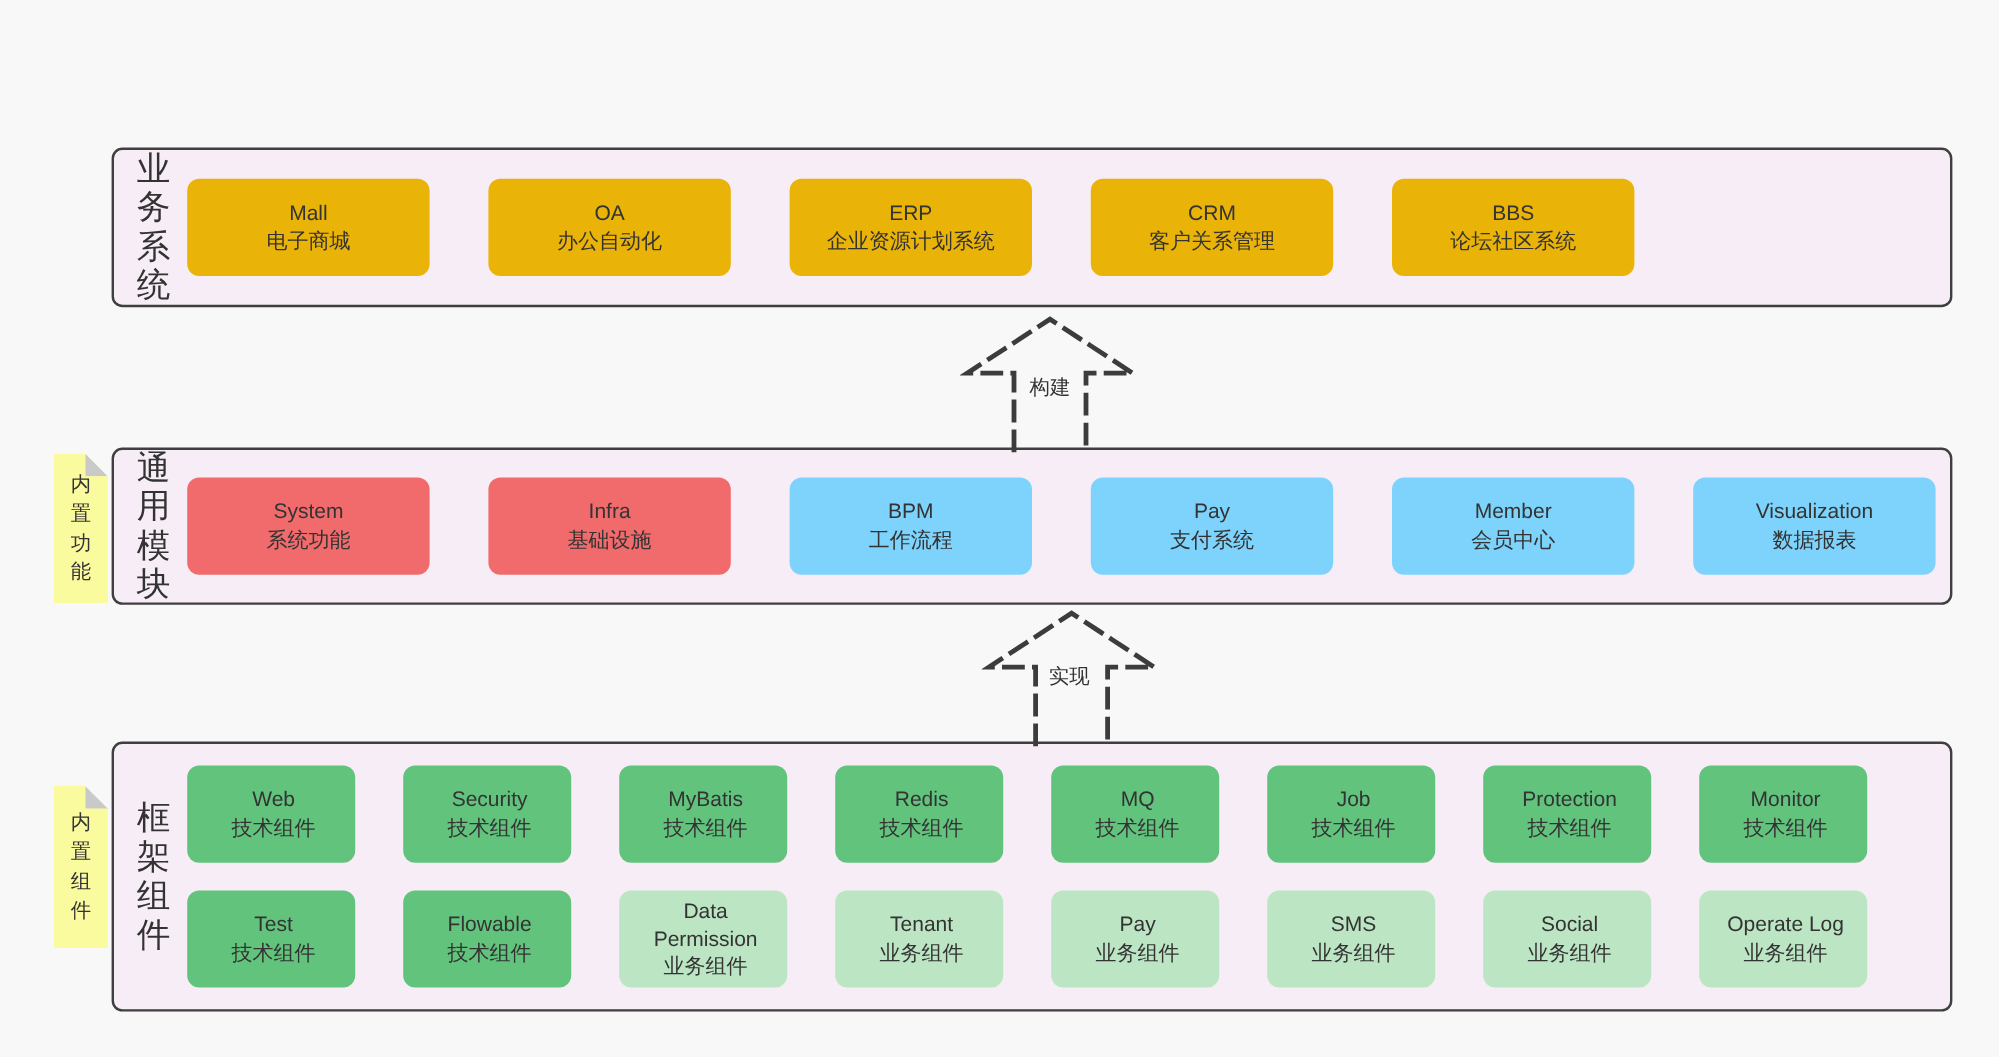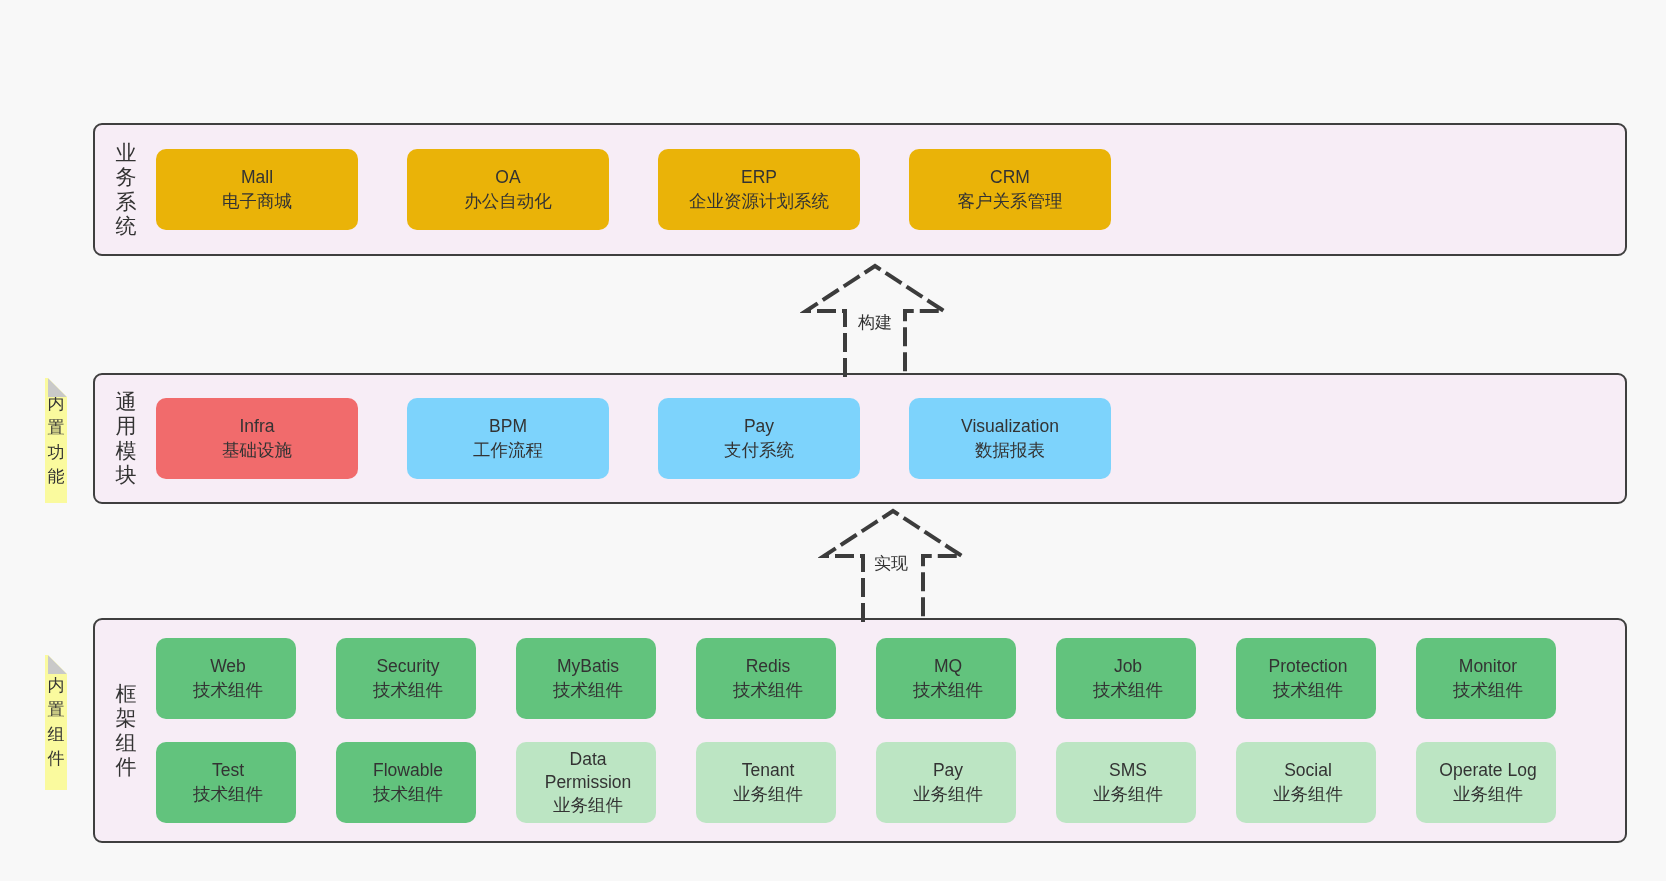--- a/index.html
+++ b/index.html
@@ -28,21 +28,21 @@
 
   .panel-label {
     position:absolute; left:0; top:0; bottom:0; width:62px;
     display:flex; align-items:center; justify-content:center;
   }
   .vtext {
     width:24px;
     word-break:break-all;
     line-height:1.16;
     text-align:center;
-    font-size:21px;
+    font-size:28px;
     color:#333;
   }
 
   .rows {
     position:absolute; left:61px; right:6px; top:0; bottom:0;
     display:flex; flex-direction:column; justify-content:center; gap:23px;
   }
   .row  { display:flex; }
   .row.gap6 { gap:49px; }
   .row.gap8 { gap:40px; }
@@ -62,21 +62,21 @@
   .w8 { width:140px; flex:0 0 140px;padding-left:10px; }
 
   .blue       { background:#eab308; }
   .red        { background:#f16b6c; }
   .pink       { background:#7dd3fc; }
   .green      { background:#62c37d; }
   .lightgreen { background:#bce5c3; }
 
   
   .note {
-    position:absolute; left:45px; width:22px;
+    position:absolute; left:45px; width:45px;
     background:#fafa9e;
     clip-path:polygon(0 0, calc(100% - 19px) 0, 100% 19px, 100% 100%, 0 100%);
     display:flex; align-items:center; justify-content:center;
     z-index:1;
   }
   #note-modules    { top:378px; height:125px; }
   #note-components { top:655px; height:135px; }
   .note .fold {
     position:absolute; top:0; right:0; width:19px; height:19px;
     background:#c9c9c9;
@@ -136,46 +136,58 @@
           <span>办公自动化</span>
         </div>
         <div class="box blue w6">
           <span>ERP</span>
           <span>企业资源计划系统</span>
         </div>
         <div class="box blue w6">
           <span>CRM</span>
           <span>客户关系管理</span>
         </div>
+        <div class="box blue w6">
+          <span>BBS</span>
+          <span>论坛社区系统</span>
+        </div>
       </div>
     </div>
   </div>
 
   <svg class="arrow" id="arrow-build" viewBox="0 0 150 116">
     <path d="M45 114 L45 50 L6 50 L75 5 L144 50 L105 50 L105 114"></path>
   </svg>
   <div class="arrow-label" id="label-build">构建</div>
 
   <div class="panel" id="panel-modules">
     <div class="panel-label">
       <div class="vtext">通用模块</div>
     </div>
     <div class="rows">
       <div class="row gap6">
         <div class="box red w6">
+          <span>System</span>
+          <span>系统功能</span>
+        </div>
+        <div class="box red w6">
           <span>Infra</span>
           <span>基础设施</span>
         </div>
         <div class="box pink w6">
           <span>BPM</span>
           <span>工作流程</span>
         </div>
         <div class="box pink w6">
           <span>Pay</span>
           <span>支付系统</span>
+        </div>
+        <div class="box pink w6">
+          <span>Member</span>
+          <span>会员中心</span>
         </div>
         <div class="box pink w6">
           <span>Visualization</span>
           <span>数据报表</span>
         </div>
       </div>
     </div>
   </div>
 
   <svg class="arrow" id="arrow-implement" viewBox="0 0 150 116">

